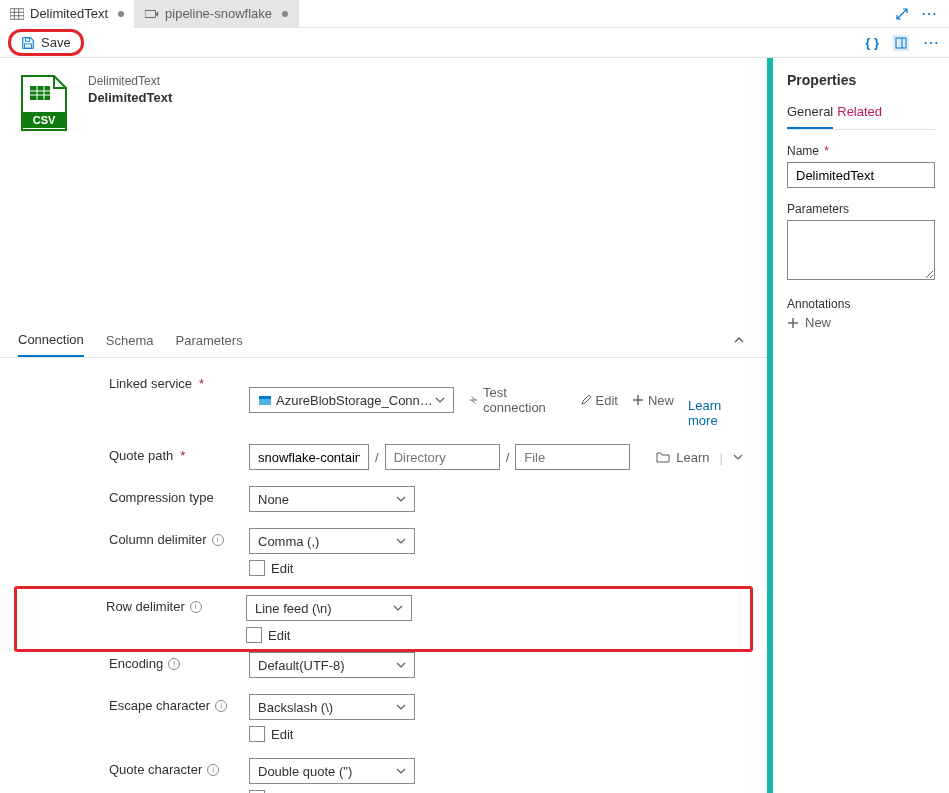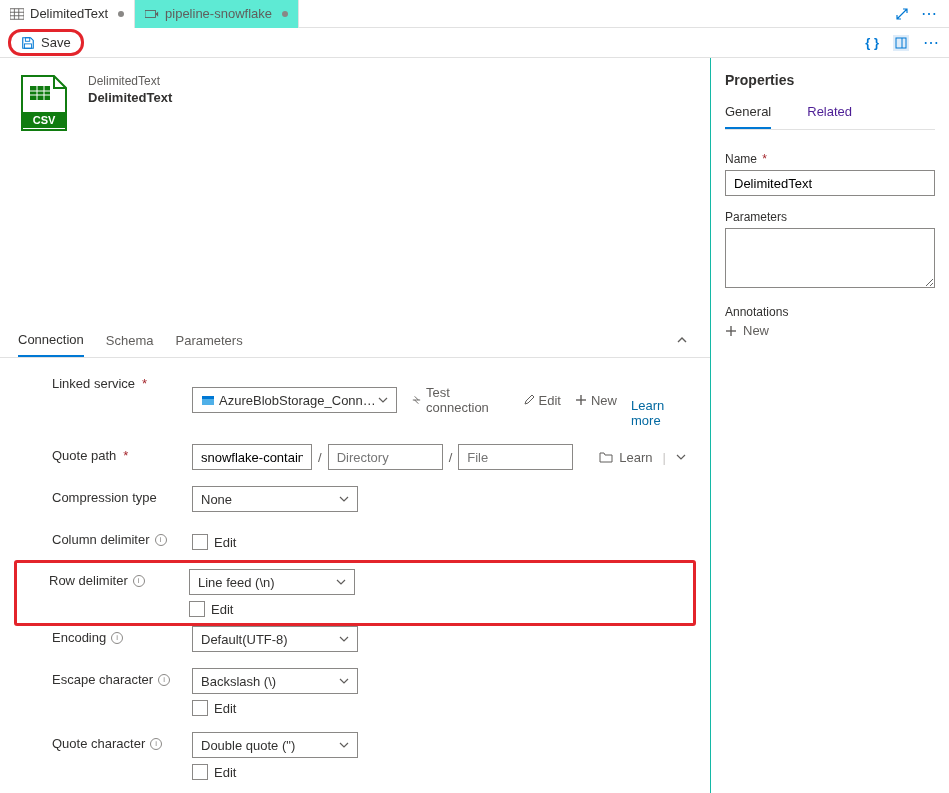--- a/index.html
+++ b/index.html
@@ -2,21 +2,21 @@
 <html><head>
 <meta charset="utf-8">
 <style>
   * { box-sizing: border-box; font-family: "Segoe UI", Arial, sans-serif; }
   body { margin:0; padding:0; font-size:13px; color:#323130; background:#fff; width:949px; height:793px; overflow:hidden; }
 
   
   .tabbar { display:flex; align-items:center; height:28px; border-bottom:1px solid #e1e1e1; }
   .doctab { display:flex; align-items:center; gap:6px; height:28px; padding:0 10px; border-right:1px solid #e1e1e1; background:#fff; cursor:pointer; color:#605e5c;}
   .doctab.active { background:#fff; color:#323130; }
-  .doctab.inactive { background:#5eead4; }
+  .doctab.inactive { background:#e5e5e5; }
   .dot { width:6px; height:6px; border-radius:50%; background:#8a8886; display:inline-block; margin-left:4px;}
   .tabicon { width:14px; height:12px; display:inline-flex; align-items:center; justify-content:center;}
   .tabicon svg { width:14px; height:12px; }
   .tabbar-spacer { flex:1; }
   .topright { display:flex; align-items:center; gap:12px; padding-right:10px; color:#0078d4; }
   .topright svg { width:14px; height:14px; }
   .dots { color:#0078d4; font-size:16px; letter-spacing:2px; cursor:pointer;}
 
   
   .savebar { display:flex; align-items:center; justify-content:space-between; height:30px; border-bottom:1px solid #e1e1e1; padding:0 8px;}
@@ -26,21 +26,21 @@
   .saveright .bluebraces { color:#0078d4; font-weight:600; cursor:pointer; font-size:13px;}
   .saveright .sqicon { width:16px; height:16px; display:inline-flex; align-items:center; justify-content:center; background:#deecf9; cursor:pointer; }
   .saveright .sqicon svg{width:12px;height:12px;}
   .saveright .dots{color:#0078d4;}
 
   .redbox { border:3px solid #e3242b; border-radius:13px; }
 
   
   .split { display:flex; height:calc(793px - 28px - 30px); }
   .left { flex:1; overflow:auto; }
-  .right { width:239px; border-left:1px solid #14b8a6; padding:14px 14px; }
+  .right { width:182px; border-left:6px solid #14b8a6; padding:14px 14px; }
 
   
   .dshead { display:flex; align-items:flex-start; gap:18px; padding:16px 18px 10px; }
   .csvicon { width:52px; height:58px; }
   .dsmeta .type { color:#605e5c; font-size:12px; }
   .dsmeta .name { font-weight:600; margin-top:2px; }
 
   
   .subtabs { display:flex; align-items:center; gap:22px; padding:0 18px; border-bottom:1px solid #e1e1e1; margin-top:180px;}
   .subtab { padding:10px 0 8px; color:#605e5c; cursor:pointer; }
@@ -78,22 +78,22 @@
   .lsrow .sel { width:205px; display:inline-flex;}
   .lsrow .lsicon{width:14px;height:14px;display:inline-flex;align-items:center;justify-content:center;margin-right:4px;}
   .lsrow .lsicon svg{width:14px;height:14px;}
   .lsrow .seltext{flex:1;white-space:nowrap;overflow:hidden;text-overflow:ellipsis;}
 
   
   .rowwrap-red { border:3px solid #e3242b; padding:6px 4px; margin:-6px -4px 0; border-radius:3px;}
 
   
   .right h3 { margin:0 0 10px; font-size:14px; font-weight:600; }
-  .ptabs { display:flex; gap:36px; border-bottom:1px solid #e1e1e1; margin-bottom:22px;}
-  .ptab { padding:6px 0 8px; color:#4c1d95; cursor:pointer; font-size:13px;}
+  .ptabs { display:flex; gap:4px; border-bottom:1px solid #e1e1e1; margin-bottom:14px;}
+  .ptab { padding:6px 0 8px; color:#be185d; cursor:pointer; font-size:13px;}
   .ptab.active { color:#323130; border-bottom:2px solid #0078d4; }
   .plabel { font-size:12px; color:#323130; margin-bottom:4px; display:block;}
   .right .inp { width:100%; margin-bottom:14px;}
   .right textarea { width:100%; height:60px; border:1px solid #8a8886; resize:vertical; margin-bottom:14px; padding:4px 6px; font-family:inherit;}
   .addnew { display:flex; align-items:center; gap:6px; color:#605e5c; cursor:pointer; margin-top:4px; font-size:13px;}
   .addnew svg{width:12px;height:12px;}
 
   svg{display:block;}
 </style>
 </head>
@@ -279,20 +279,28 @@
           </div>
         </div>
       </div>
 
       <div class="row">
         <div class="lab">
             <span>Column delimiter</span>
             <span class="info">i</span>
           </div>
         <div class="controls">
+          <div class="sel selfull">
+            <span>Comma (,)</span>
+            <span class="chev">
+                <svg viewBox="0 0 10 10">
+                  <path d="M1 3 L5 7 L9 3" fill="none" stroke="#605e5c" stroke-width="1.2"></path>
+                </svg>
+              </span>
+          </div>
           <div class="checkline">
               <span class="checkbox"></span>
               <span>Edit</span>
             </div>
         </div>
       </div>
 
       <div class="rowwrap-red">
         <div class="row" style="margin-bottom:0;">
           <div class="lab">

